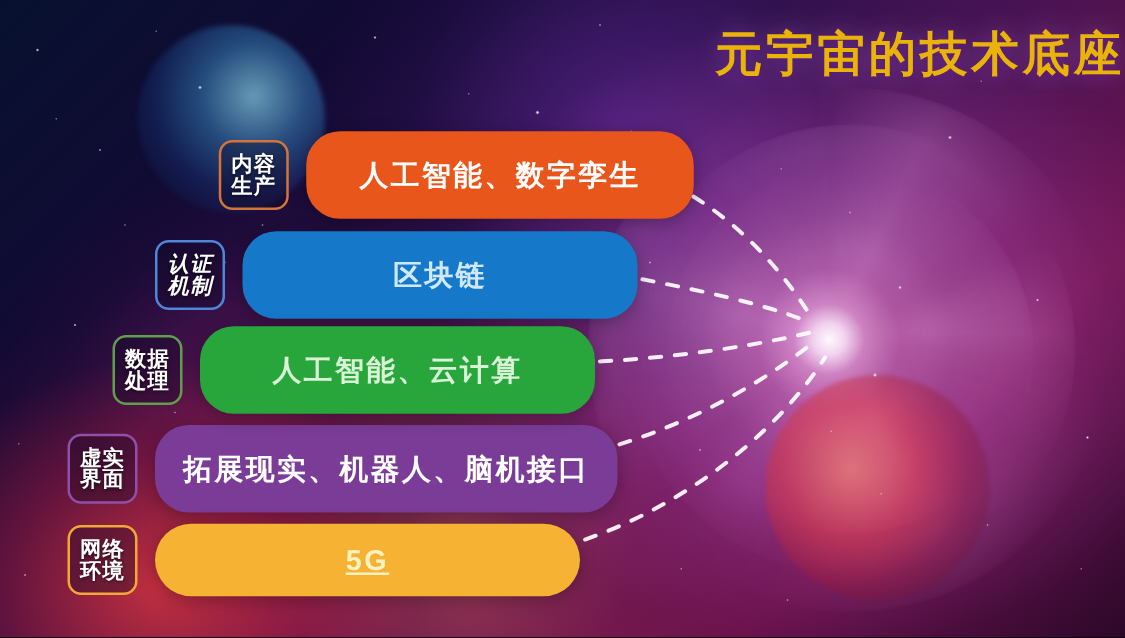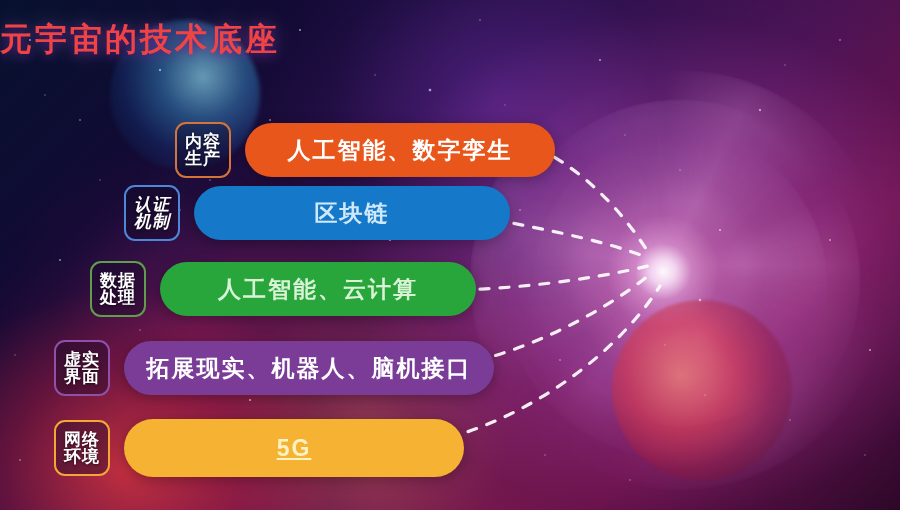--- a/index.html
+++ b/index.html
@@ -123,23 +123,23 @@
       radial-gradient(1px 1px at 505px 105px,rgba(255,255,255,.45),transparent);
     background-repeat:no-repeat;
   }
 
   
   .connectors{position:absolute;inset:0;pointer-events:none;}
 
   
   .title{
     position:absolute;left:0;right:0;top:18px;
-    text-align:left;
-    color:#ef4444;
-    font-size:32px;
+    text-align:right;
+    color:#eab308;
+    font-size:38px;
     font-weight:bold;
     letter-spacing:3px;
     text-shadow:0 2px 10px rgba(90,20,140,.8), 0 0 22px rgba(255,255,255,.25);
   }
 
   
   .meta-label{
     position:absolute;left:648px;top:228px;
     color:#ffffff;font-size:31px;font-weight:bold;letter-spacing:2px;
     text-shadow:0 2px 10px rgba(70,10,90,.85);
@@ -157,33 +157,33 @@
     font-size:17px;font-weight:bold;line-height:1.0;
     display:flex;flex-direction:column;align-items:center;justify-content:center;
     letter-spacing:1px;
     text-shadow:0 1px 3px rgba(0,0,0,.6);
     flex:0 0 auto;
     box-sizing:border-box;
   }
   .tag span{display:block;}
 
   .bar{
-    height:54px;
+    height:70px;
     margin-left:14px;
     border-radius:27px;
     display:flex;align-items:center;justify-content:center;
     font-size:23px;font-weight:bold;letter-spacing:2px;
     color:#fff;
     box-sizing:border-box;
     padding:0 22px;
     box-shadow:0 3px 14px rgba(0,0,0,.28);
   }
 
   
-  #row-1{left:175px;top:122px;}
+  #row-1{left:175px;top:105px;}
   #row-1 .bar{width:310px;}
   #row-2{left:124px;top:185px;}
   #row-2 .bar{width:316px;}
   #row-3{left:90px;top:261px;}
   #row-3 .bar{width:316px;}
   #row-4{left:54px;top:340px;}
   #row-4 .bar{width:370px;}
   #row-5{left:14px;top:419px;padding-left:40px;}
   #row-5 .bar{width:340px;height:58px;border-radius:29px;text-decoration:underline;}
 </style>

